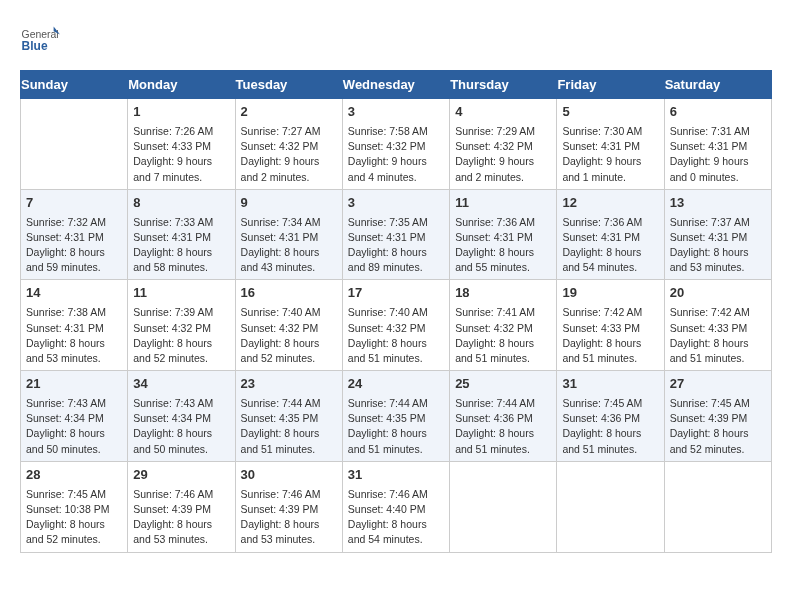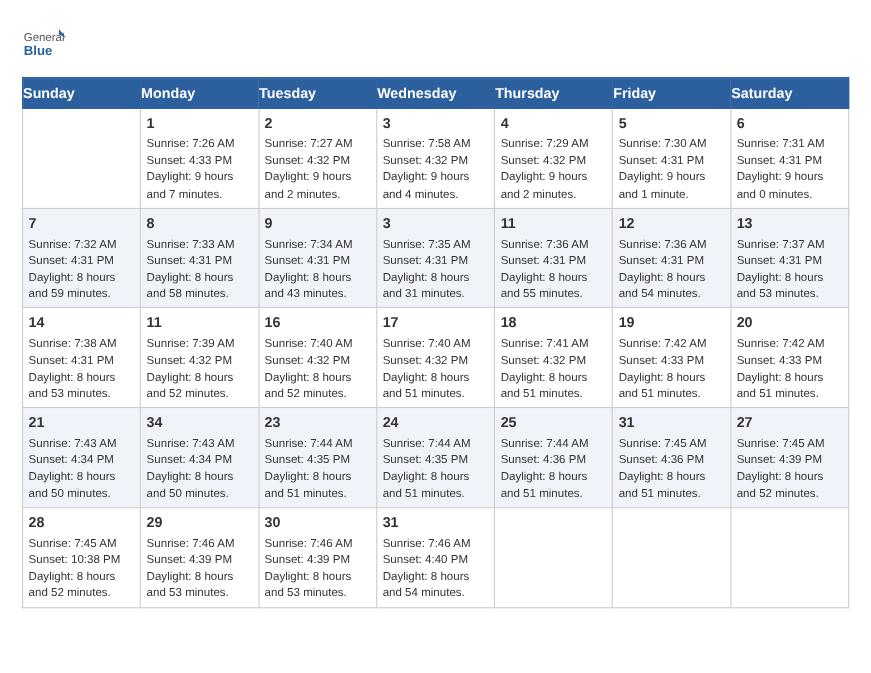--- a/index.html
+++ b/index.html
@@ -177,21 +177,21 @@
           <div class="cell-text">Sunrise: 7:34 AM</div>
           <div class="cell-text">Sunset: 4:31 PM</div>
           <div class="cell-text">Daylight: 8 hours</div>
           <div class="cell-text">and 43 minutes.</div>
         </td>
         <td>
           <span class="day-num">3</span>
           <div class="cell-text">Sunrise: 7:35 AM</div>
           <div class="cell-text">Sunset: 4:31 PM</div>
           <div class="cell-text">Daylight: 8 hours</div>
-          <div class="cell-text">and 31 minutes.</div>
+          <div class="cell-text">and 89 minutes.</div>
         </td>
         <td>
           <span class="day-num">11</span>
           <div class="cell-text">Sunrise: 7:36 AM</div>
           <div class="cell-text">Sunset: 4:31 PM</div>
           <div class="cell-text">Daylight: 8 hours</div>
           <div class="cell-text">and 55 minutes.</div>
         </td>
         <td>
           <span class="day-num">12</span>

